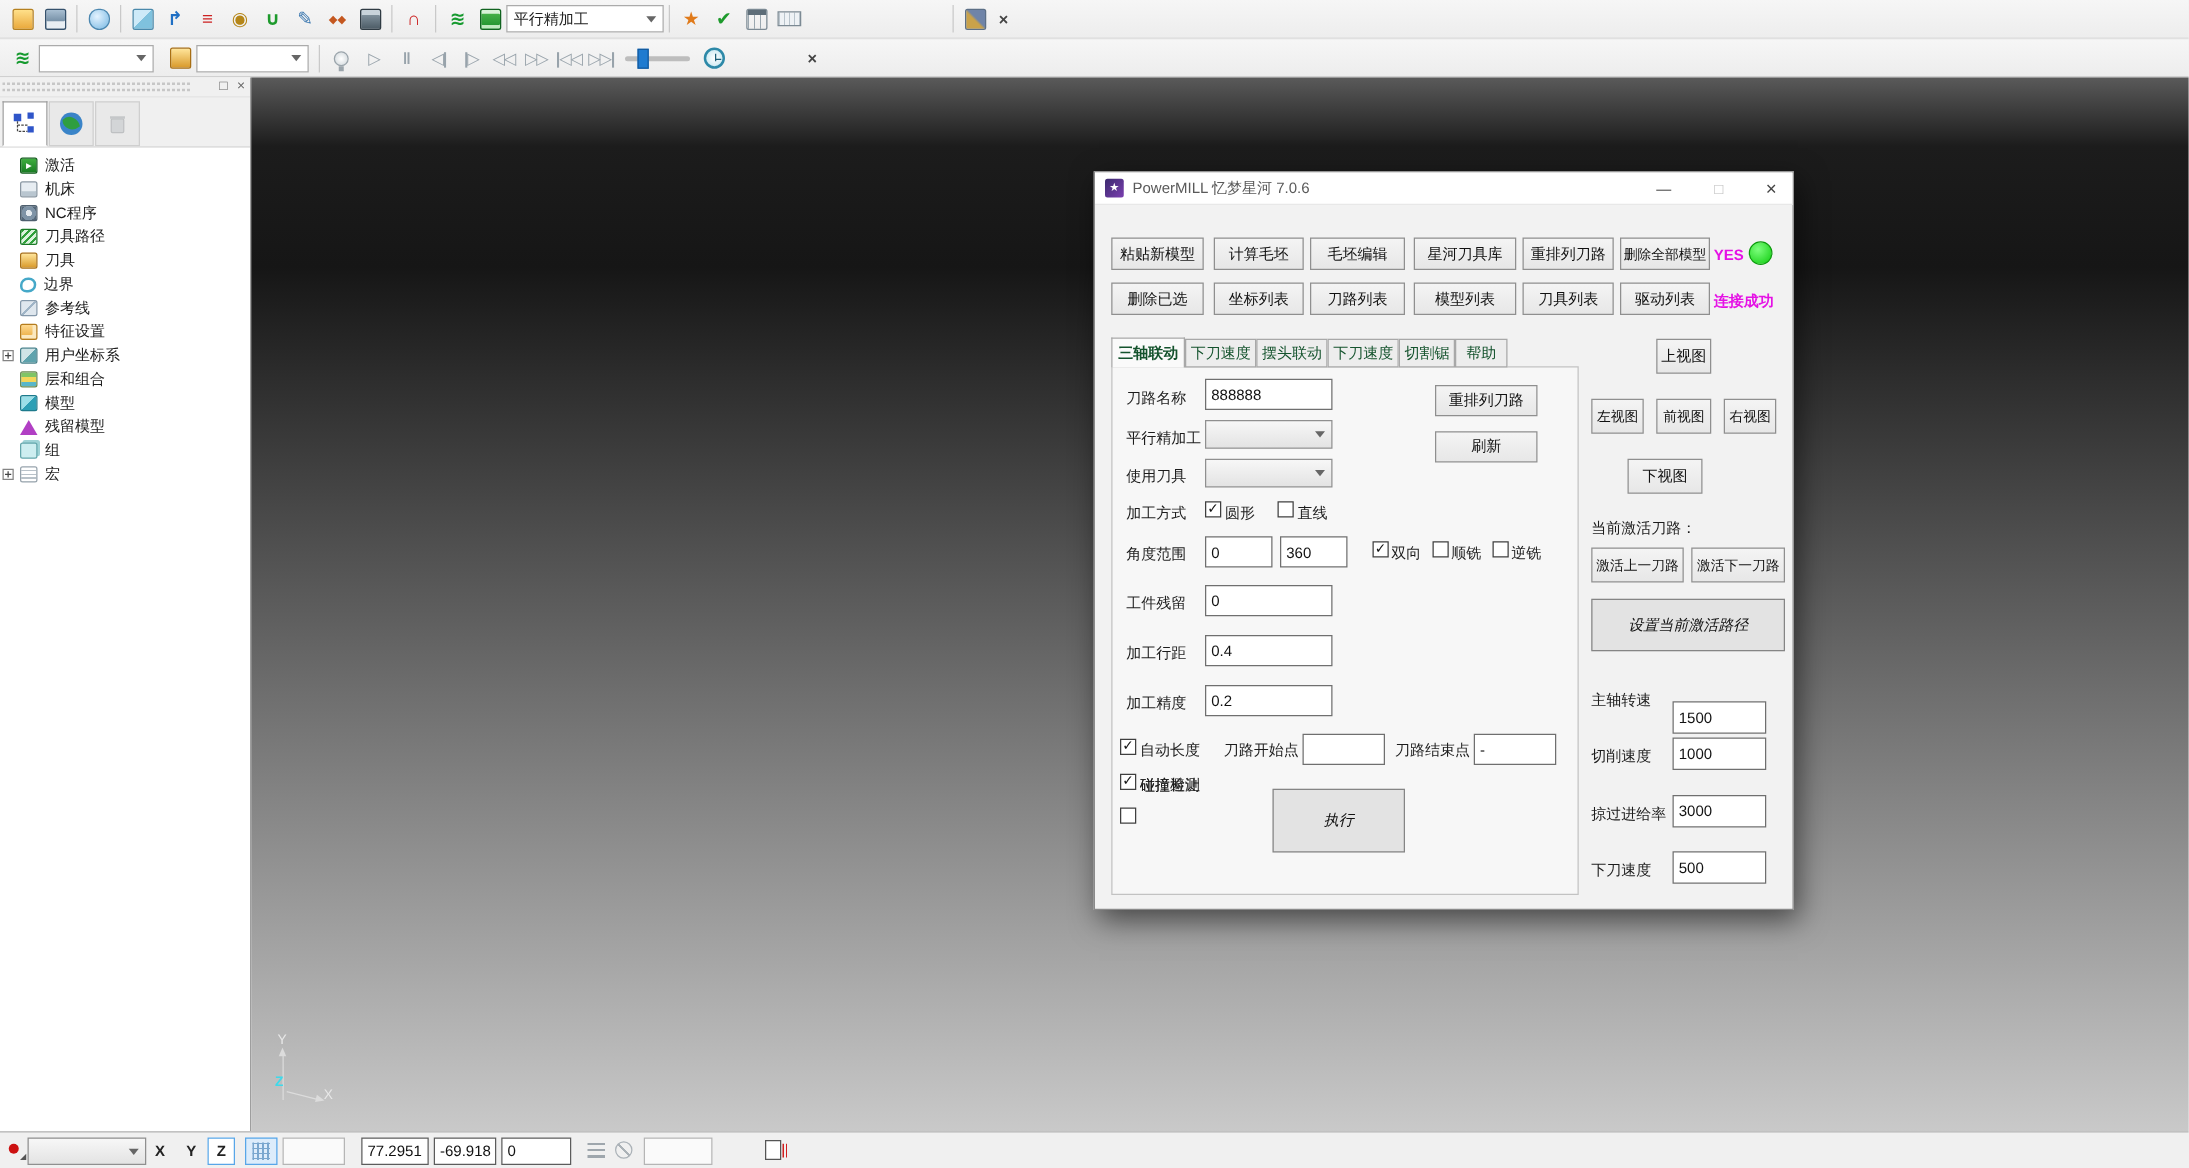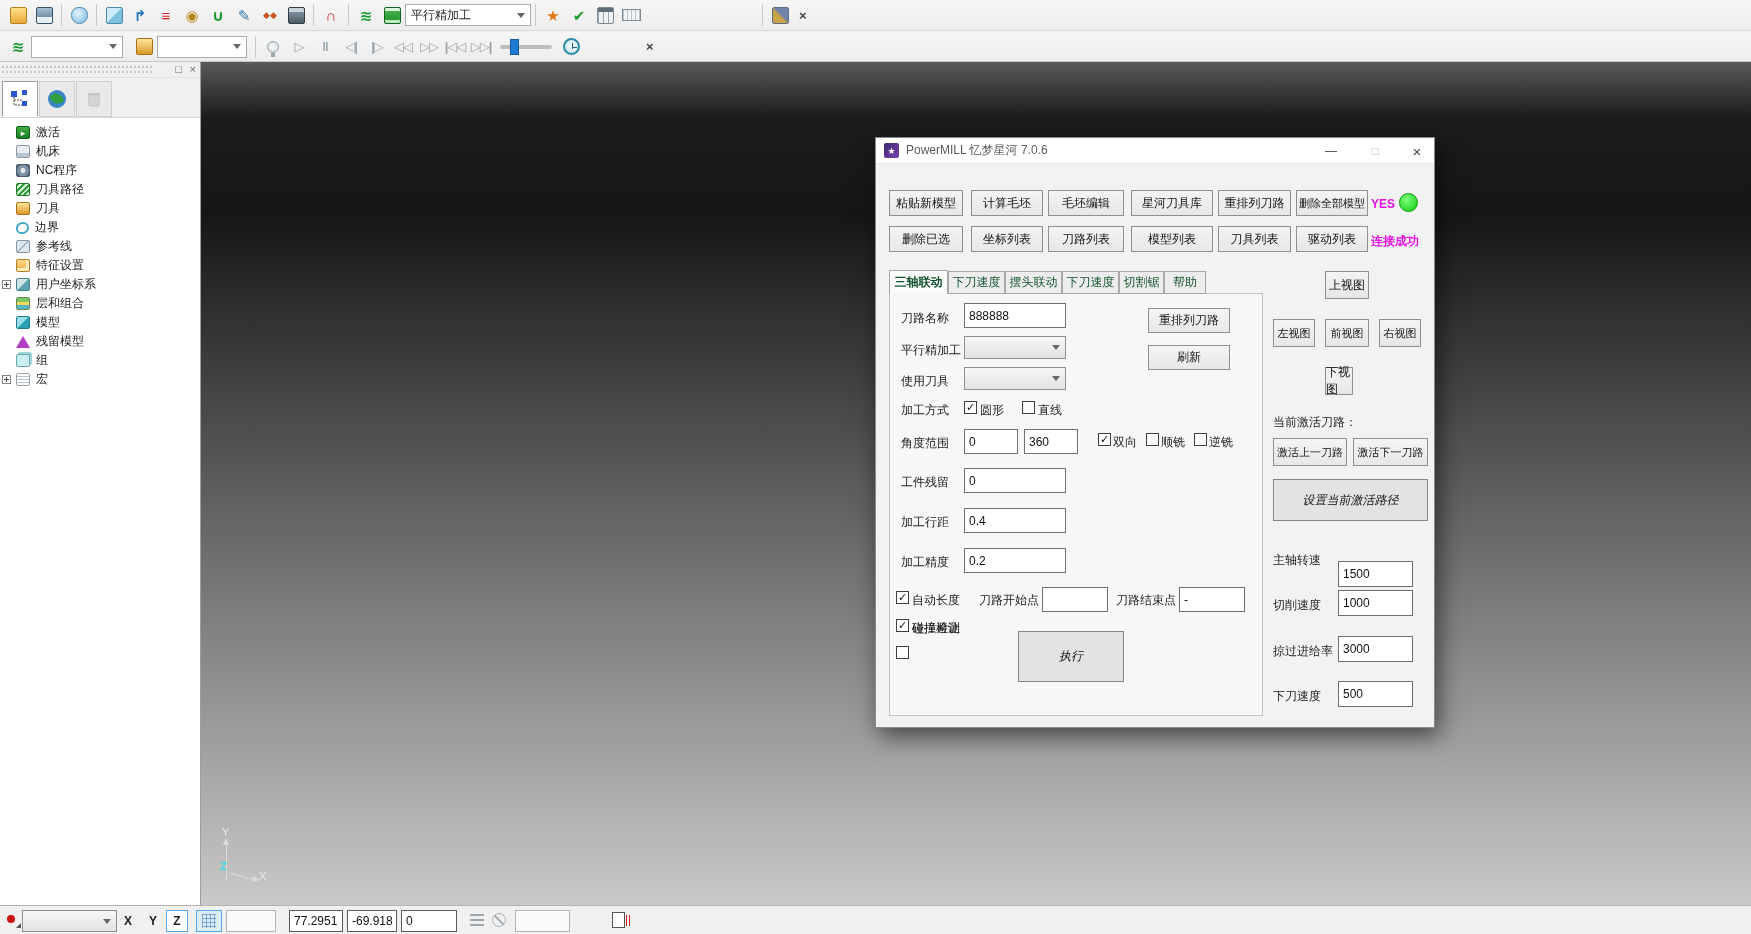--- a/index.html
+++ b/index.html
@@ -464,21 +464,21 @@
   <span class="cb" style="left:20px;top:481px">✓</span>
   <span class="lbl" style="left:36px;top:482px">碰撞检测</span>
   <span class="cb" style="left:20px;top:508px"></span>
   <span class="lbl" style="left:36px;top:482px">碰撞避让</span>
   <div class="btn big" style="left:142px;top:493px;width:106px;height:51px">执行</div>
 
   <div class="btn" style="left:449px;top:133px;width:44px;height:28px">上视图</div>
   <div class="btn" style="left:397px;top:181px;width:42px;height:28px;font-size:11px">左视图</div>
   <div class="btn" style="left:449px;top:181px;width:44px;height:28px;font-size:11px">前视图</div>
   <div class="btn" style="left:503px;top:181px;width:42px;height:28px;font-size:11px">右视图</div>
-  <div class="btn" style="left:449px;top:229px;width:28px;height:28px">下视图</div>
+  <div class="btn" style="left:426px;top:229px;width:60px;height:28px">下视图</div>
 
   <span class="lbl" style="left:397px;top:276px">当前激活刀路：</span>
   <div class="btn" style="left:397px;top:300px;width:74px;height:28px;font-size:11px">激活上一刀路</div>
   <div class="btn" style="left:477px;top:300px;width:75px;height:28px;font-size:11px">激活下一刀路</div>
   <div class="btn big" style="left:397px;top:341px;width:155px;height:42px">设置当前激活路径</div>
 
   <span class="lbl" style="left:397px;top:414px">主轴转速</span>
   <input class="inp" style="left: 462px; top: 423px; width: 75px; height: 26px;" value="1500">
   <span class="lbl" style="left:397px;top:459px">切削速度</span>
   <input class="inp" style="left: 462px; top: 452px; width: 75px; height: 26px;" value="1000">

